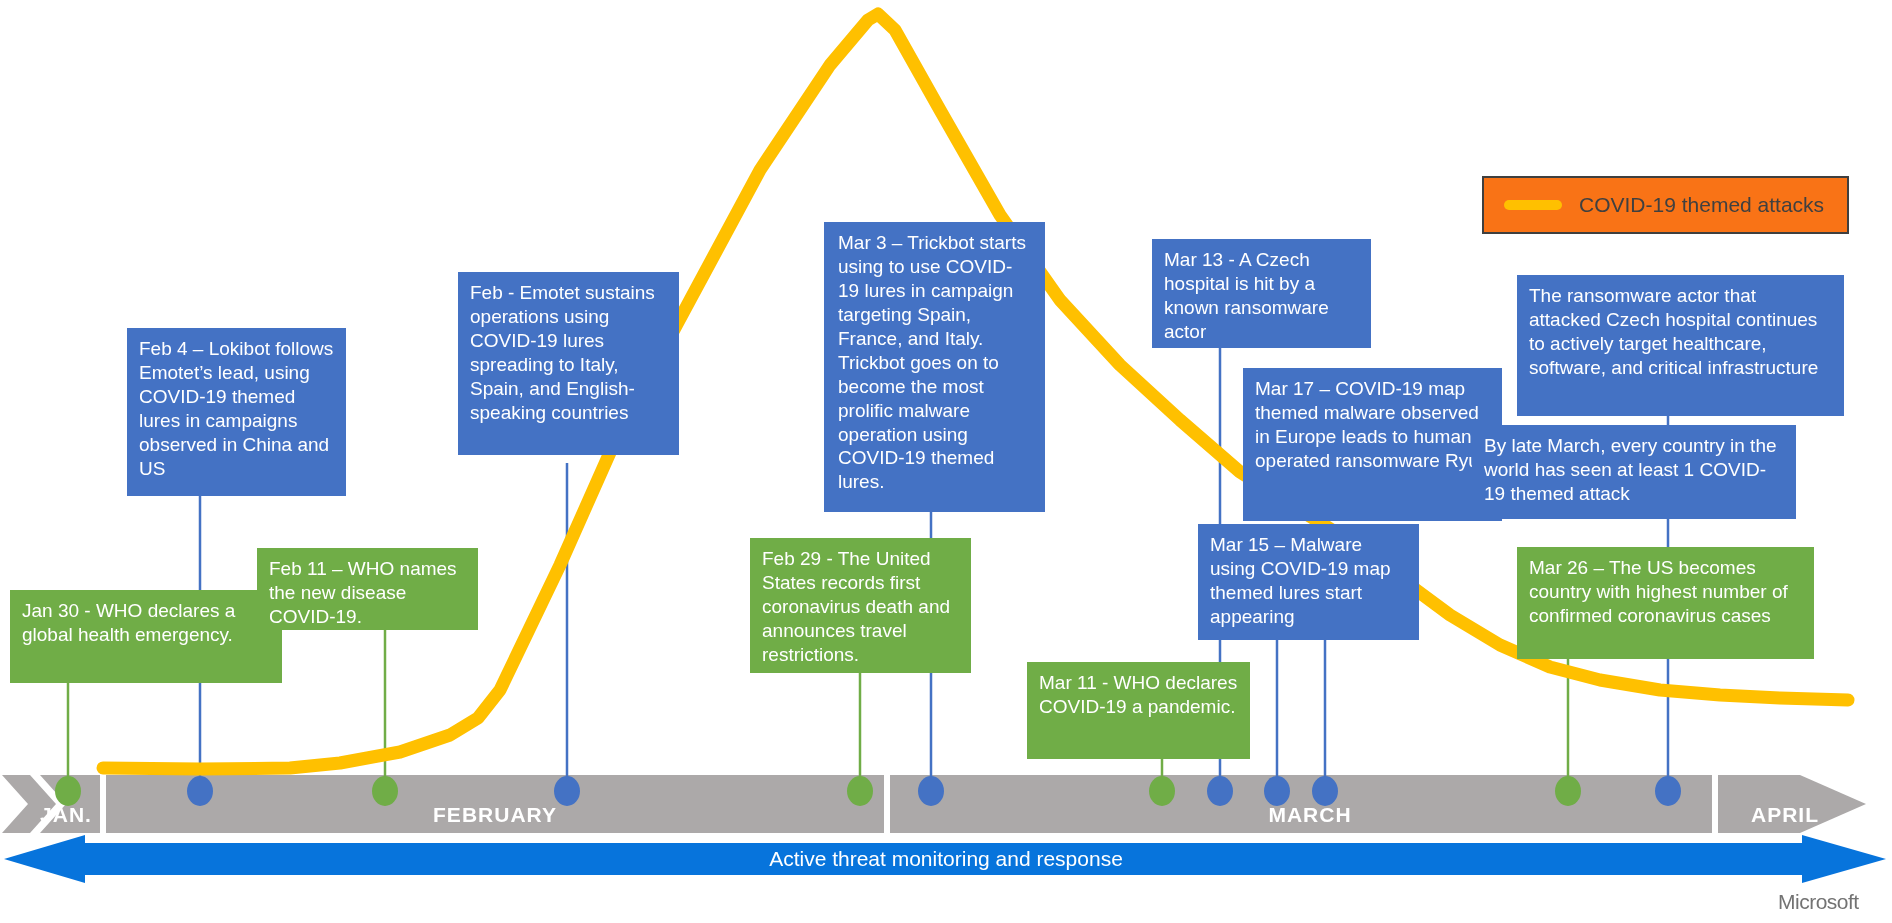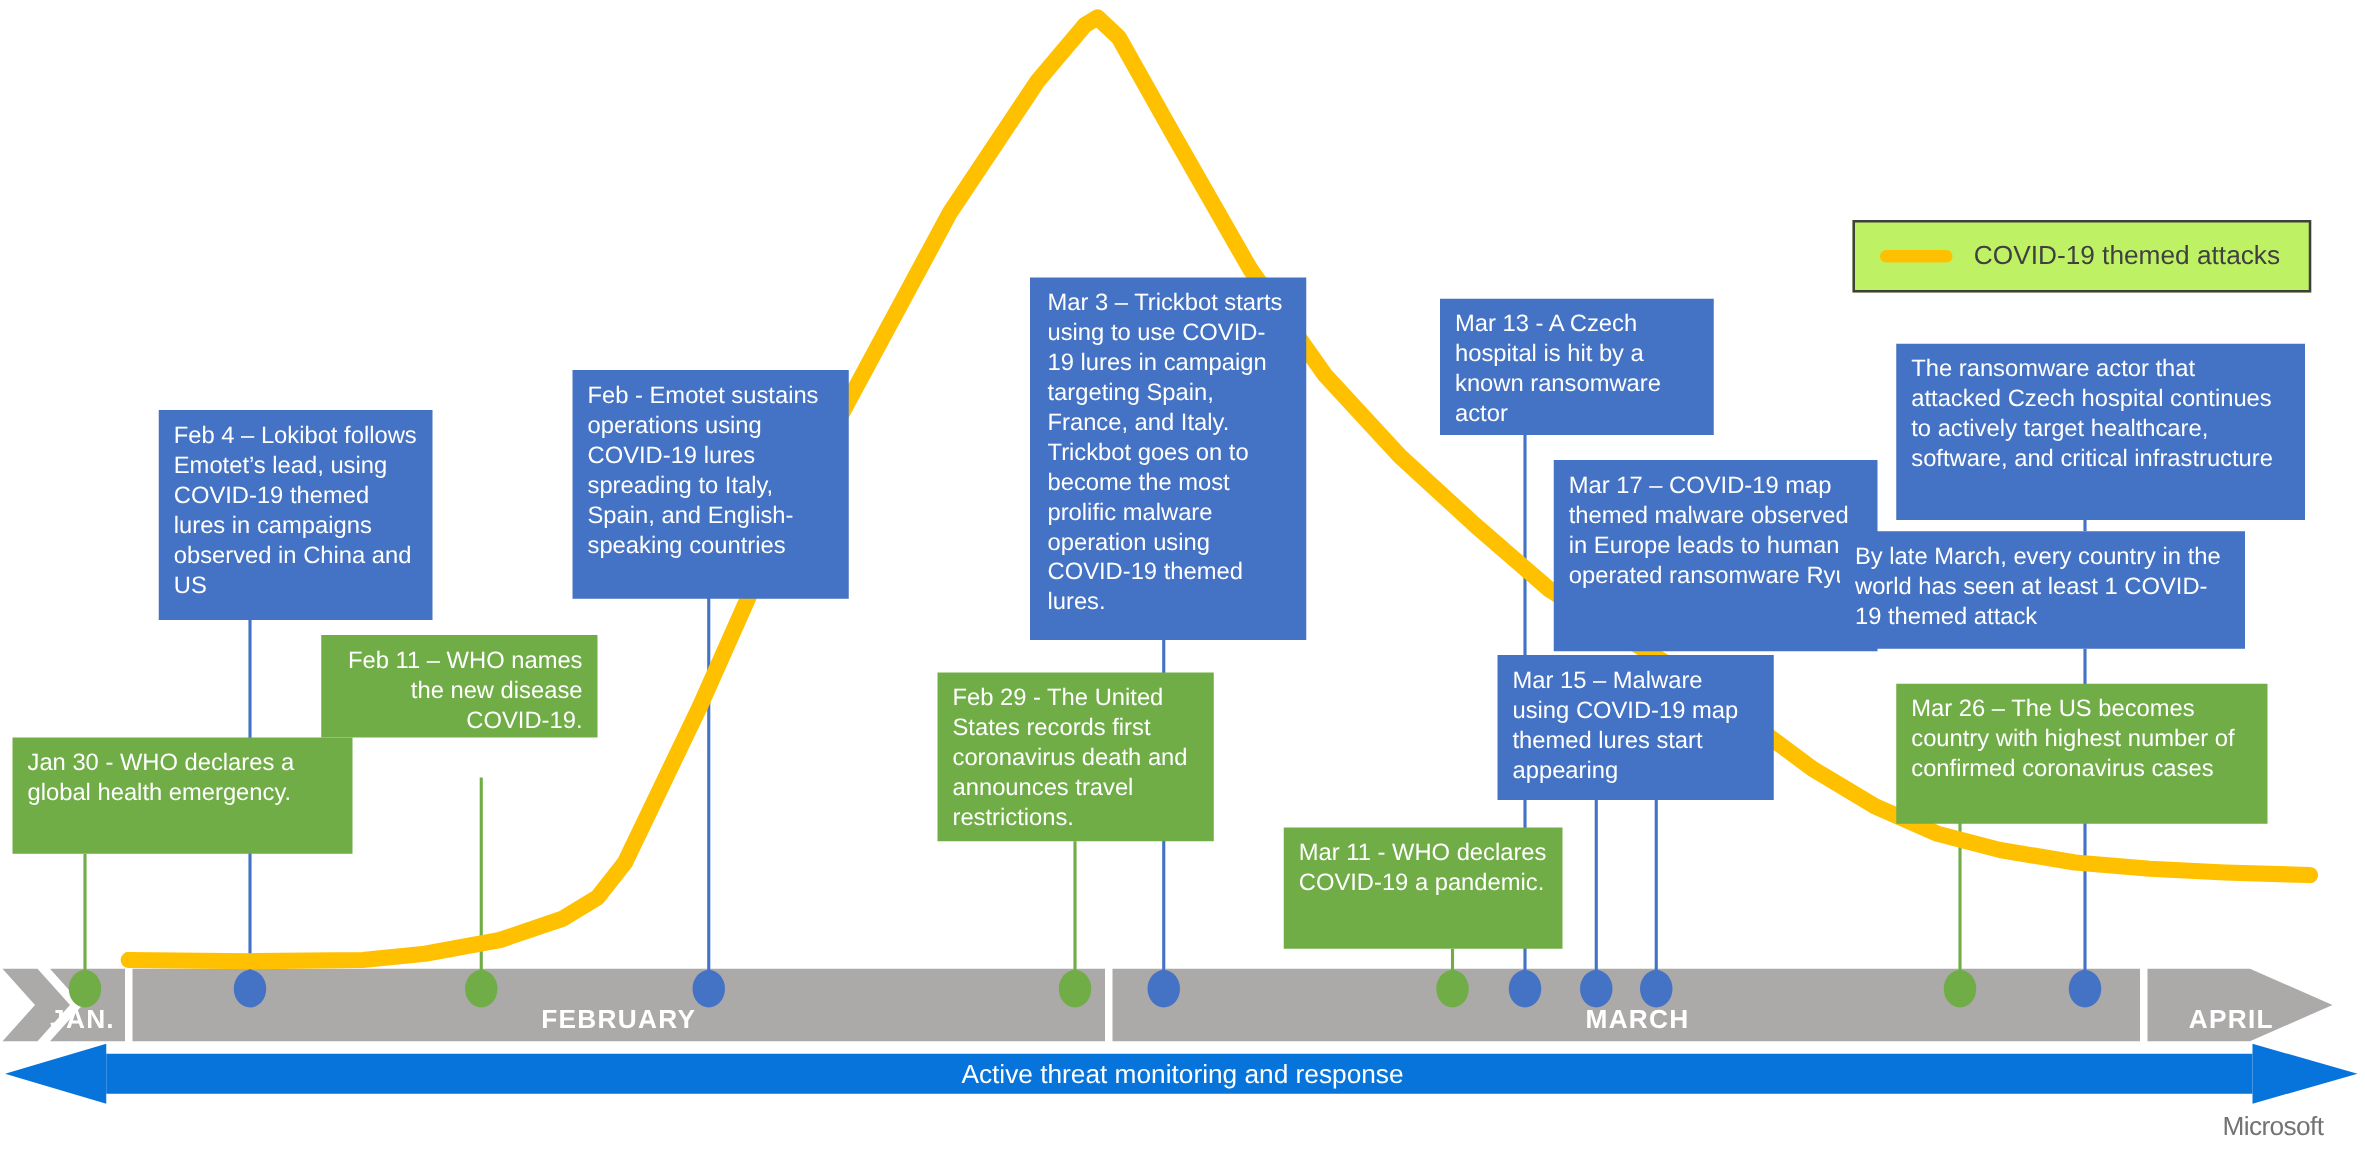--- a/index.html
+++ b/index.html
@@ -9,21 +9,21 @@
   }
   .layer{position:absolute;left:0;top:0;width:1892px;height:923px;}
   .callout{
     position:absolute;box-sizing:border-box;color:#ffffff;
     font-size:19px;line-height:1.26;padding:9px 12px;overflow:hidden;
   }
   .callout.blue{background:#4472C4;}
   .callout.green{background:#70AD47;}
   .legend{
     position:absolute;left:1482px;top:176px;width:367px;height:58px;box-sizing:border-box;
-    border:2px solid #3F3F3F;background:#bef264;display:flex;align-items:center;gap:17px;
+    border:2px solid #3F3F3F;background:#f97316;display:flex;align-items:center;gap:17px;
     padding-left:20px;
   }
   .legend-swatch{width:58px;height:10px;border-radius:5px;background:#FFC000;flex:0 0 auto;}
   .legend-label{font-size:21px;color:#404040;}
   .brand{
     position:absolute;left:1778px;top:890px;font-size:21px;font-weight:400;color:#737373;
     letter-spacing:-0.5px;
     text-align:center;
   }
   .svg-month{font-family:"Liberation Sans",sans-serif;font-size:21px;font-weight:600;fill:#ffffff;letter-spacing:1px;}
@@ -85,22 +85,22 @@
 
     <text class="svg-month" x="66" y="822" text-anchor="middle">JAN.</text>
     <text class="svg-month" x="495" y="822" text-anchor="middle">FEBRUARY</text>
     <text class="svg-month" x="1310" y="822" text-anchor="middle">MARCH</text>
     <text class="svg-month" x="1785" y="822" text-anchor="middle">APRIL</text>
     <text class="svg-banner" x="946" y="866" text-anchor="middle">Active threat monitoring and response</text>
   </svg>
 
   <div class="callout green" style="left:10px;top:590px;width:272px;height:93px;"><span>Jan 30 - WHO declares a global health emergency.</span></div>
   <div class="callout blue" style="left:127px;top:328px;width:219px;height:168px;"><span>Feb 4 – Lokibot follows Emotet’s lead, using COVID-19 themed lures in campaigns observed in China and US</span></div>
-  <div class="callout green" style="left:257px;top:508px;width:221px;height:82px;text-align:right;"><span>Feb 11 – WHO names the new disease COVID-19.</span></div>
-  <div class="callout blue" style="left:458px;top:296px;width:221px;height:183px;"><span>Feb - Emotet sustains operations using COVID-19 lures spreading to Italy, Spain, and English-speaking countries</span></div>
+  <div class="callout green" style="left:257px;top:548px;width:221px;height:82px;"><span>Feb 11 – WHO names the new disease COVID-19.</span></div>
+  <div class="callout blue" style="left:458px;top:272px;width:221px;height:183px;"><span>Feb - Emotet sustains operations using COVID-19 lures spreading to Italy, Spain, and English-speaking countries</span></div>
   <div class="callout green" style="left:750px;top:538px;width:221px;height:135px;"><span>Feb 29 - The United States records first coronavirus death and announces travel restrictions.</span></div>
   <div class="callout blue" style="left:824px;top:222px;width:221px;height:290px;padding-left:14px;"><span>Mar 3 – Trickbot starts using to use COVID-19 lures in campaign targeting Spain, France, and Italy. Trickbot goes on to become the most prolific malware operation using COVID-19 themed lures.</span></div>
   <div class="callout green" style="left:1027px;top:662px;width:223px;height:97px;"><span>Mar 11 - WHO declares COVID-19 a pandemic.</span></div>
   <div class="callout blue" style="left:1152px;top:239px;width:219px;height:109px;"><span>Mar 13 - A Czech hospital is hit by a known ransomware actor</span></div>
   <div class="callout blue" style="left:1198px;top:524px;width:221px;height:116px;"><span>Mar 15 – Malware using COVID-19 map themed lures start appearing</span></div>
   <div class="callout blue" style="left:1243px;top:368px;width:259px;height:153px;"><span>Mar 17 – COVID-19 map themed malware observed in Europe leads to human-operated ransomware Ryuk</span></div>
   <div class="callout blue" style="left:1517px;top:275px;width:327px;height:141px;"><span>The ransomware actor that attacked Czech hospital continues to actively target healthcare, software, and critical infrastructure</span></div>
   <div class="callout blue" style="left:1472px;top:425px;width:324px;height:94px;"><span>By late March, every country in the world has seen at least 1 COVID-19 themed attack</span></div>
   <div class="callout green" style="left:1517px;top:547px;width:297px;height:112px;"><span>Mar 26 – The US becomes country with highest number of confirmed coronavirus cases</span></div>
 

